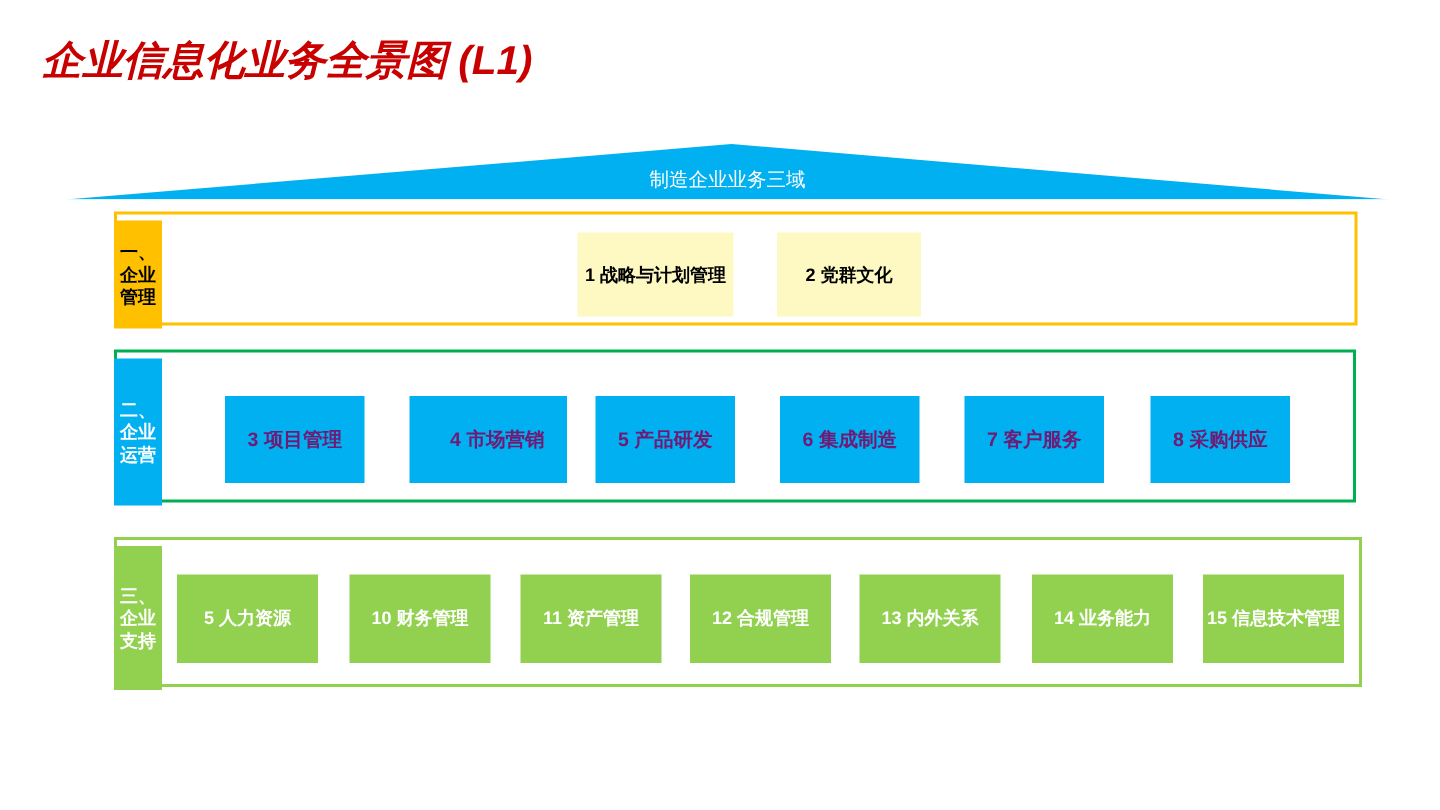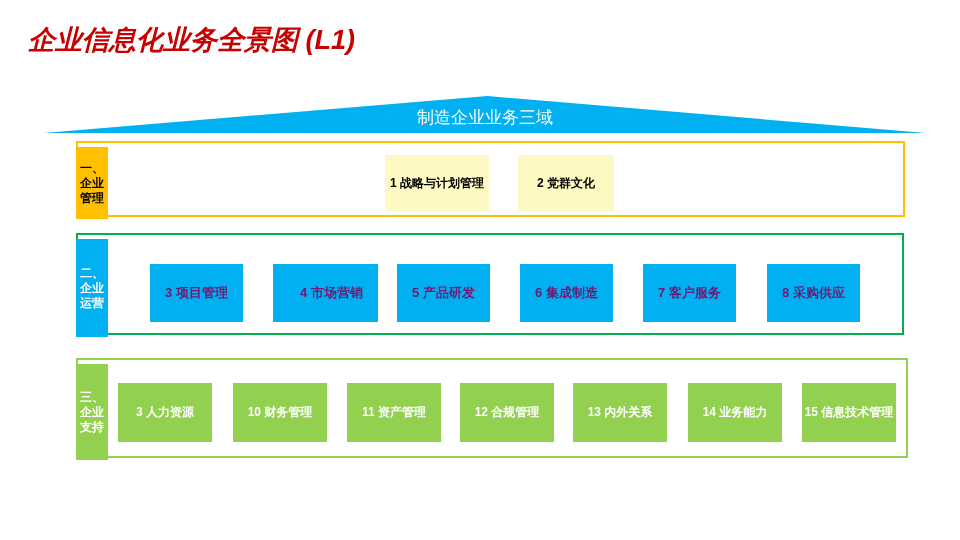--- a/index.html
+++ b/index.html
@@ -19,21 +19,21 @@
   
   .roof{
     position:absolute;left:44px;top:96px;width:882px;height:37px;
     background:#00B0F0;
     -webkit-clip-path:polygon(0 100%, 50.3% 0, 100% 100%);
     clip-path:polygon(0 100%, 50.3% 0, 100% 100%);
   }
   .roof-label{
     position:absolute;left:0;bottom:4px;width:100%;
     text-align:center;color:#ffffff;
-    font-size:17px;font-weight:normal;
+    font-size:13px;font-weight:normal;
   }
   
   .band{position:absolute;box-sizing:border-box;background:#ffffff;}
   .band1{left:76px;top:141px;width:829px;height:76px;border:2px solid #FFC000;}
   .band2{left:76px;top:233px;width:828px;height:102px;border:2px solid #00B050;}
   .band3{left:76px;top:358px;width:832px;height:100px;border:2px solid #92D050;}
   
   .tab{
     position:absolute;width:32px;
     display:flex;flex-direction:column;align-items:center;justify-content:center;
@@ -85,21 +85,21 @@
   <div class="box bx2" style="left:520px;">6 集成制造</div>
   <div class="box bx2" style="left:643px;">7 客户服务</div>
   <div class="box bx2" style="left:767px;">8 采购供应</div>
 
   <div class="band band3"></div>
   <div class="tab tab3">
     <span>三、</span>
     <span>企业</span>
     <span>支持</span>
   </div>
-  <div class="box bx3" style="left:118px;">3 人力资源</div>
+  <div class="box bx3" style="left:118px;">5 人力资源</div>
   <div class="box bx3" style="left:233px;">10 财务管理</div>
   <div class="box bx3" style="left:347px;">11 资产管理</div>
   <div class="box bx3" style="left:460px;">12 合规管理</div>
   <div class="box bx3" style="left:573px;">13 内外关系</div>
   <div class="box bx3" style="left:688px;">14 业务能力</div>
   <div class="box bx3" style="left:802px;">15 信息技术管理</div>
 
 </div>
 
 </body></html>

